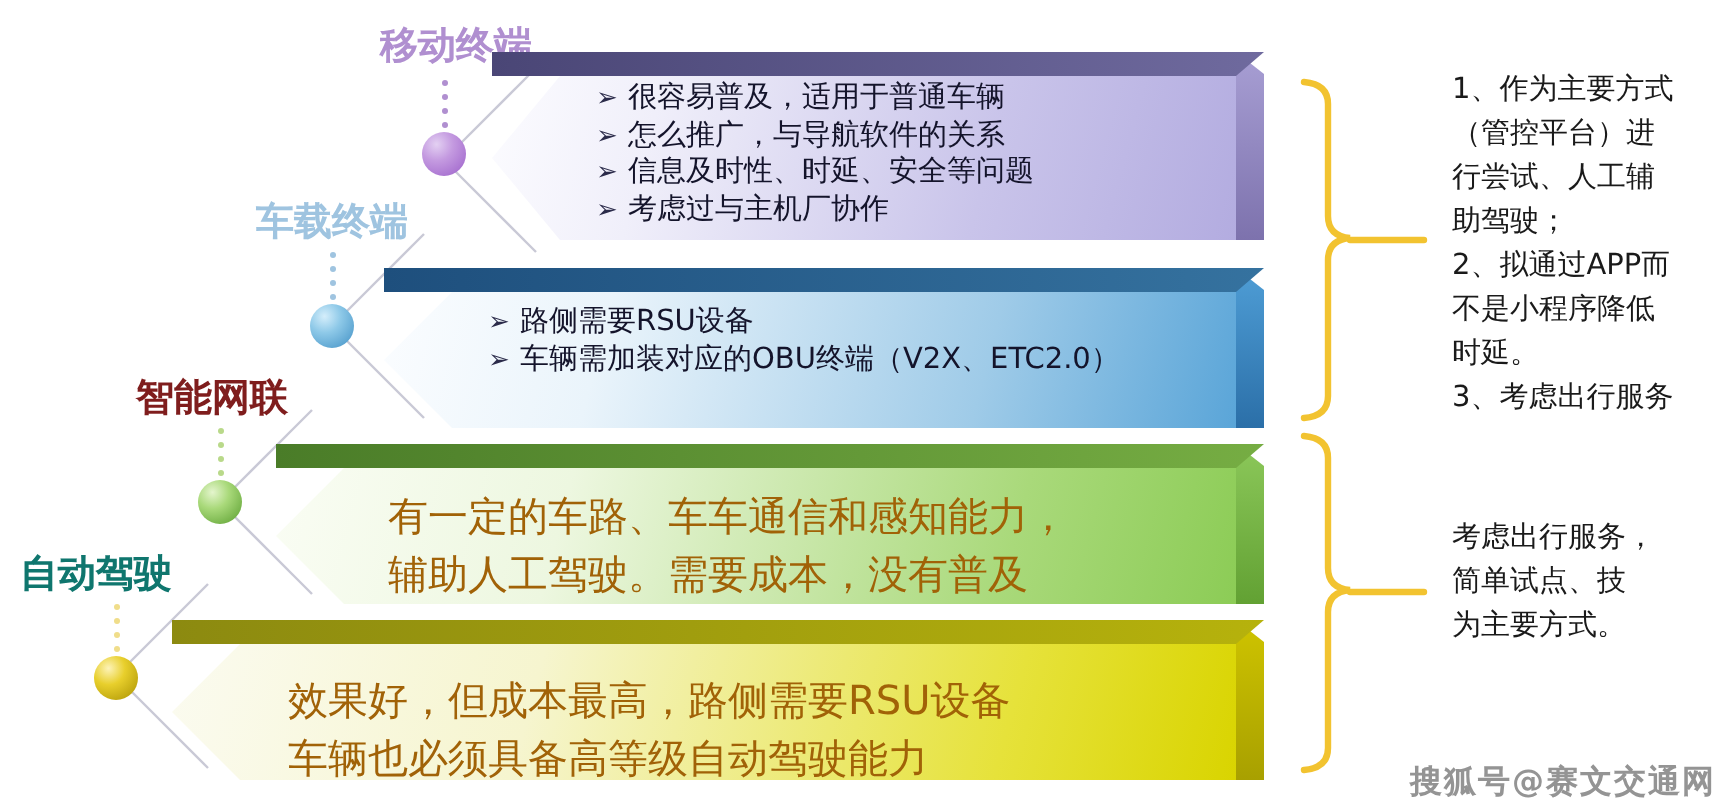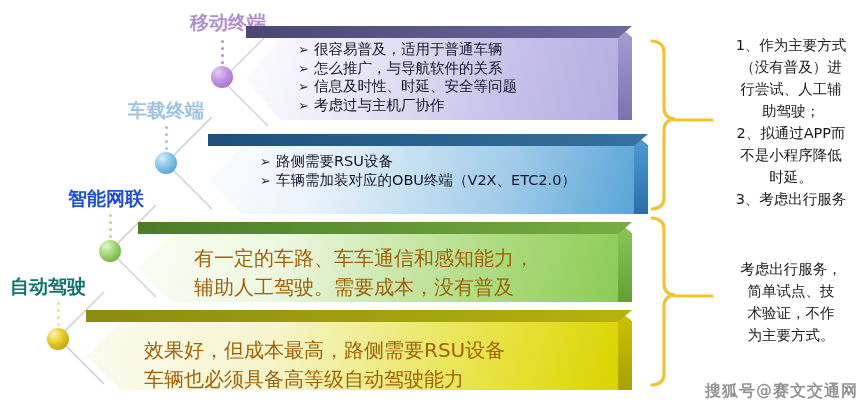--- a/index.html
+++ b/index.html
@@ -49,21 +49,21 @@
   .dot{width:3px;height:3px;border-radius:50%;margin-bottom:4px;}
 
   
   .conn{position:absolute;left:0;top:0;}
 
   
   .note{
     position:absolute;font-size:14.5px;color:#1a1a1a;line-height:1.52;
     width:130px;
   }
-  .note div{white-space:nowrap;text-align:center;}
+  .note div{white-space:nowrap;}
 
   .watermark{
     position:absolute;right:6px;bottom:4px;
     font-size:16px;font-weight:bold;color:#6b6b6b;opacity:.72;
     letter-spacing:1px;
     text-align:right;
   }
 </style>
 </head>
 <body>
@@ -97,21 +97,21 @@
     <div class="side" style="background:linear-gradient(180deg,#8cc85a,#62a133);clip-path:polygon(0 0,100% 11px,100% 100%,0 100%);"></div>
     <div class="top" style="background:linear-gradient(90deg,#4a7c28,#76ad43);clip-path:polygon(0 0,100% 0,calc(100% - 14px) 12px,0 12px);"></div>
     <div class="body" style="background:linear-gradient(105deg,#fafdf4 0%,#edf7e0 30%,#a9d97a 76%,#8ccc56 100%);
                 clip-path:polygon(34px 0, 100% 0, 100% 100%, 34px 100%, 0 50%);"></div>
     <div class="txt bigtxt" style="left:56px;top:22px;">
       <div>有一定的车路、车车通信和感知能力，</div>
       <div>辅助人工驾驶。需要成本，没有普及</div>
     </div>
   </div>
 
-  <div class="layer" id="L2" style="left:208px;top:134px;width:440px;height:80px;z-index:6">
+  <div class="layer" id="L2" style="left:192px;top:134px;width:440px;height:80px;z-index:6">
     <div class="side" style="background:linear-gradient(180deg,#4f9ed6,#2b6fa8);clip-path:polygon(0 0,100% 11px,100% 100%,0 100%);"></div>
     <div class="top" style="background:linear-gradient(90deg,#1e4f7d,#35729f);clip-path:polygon(0 0,100% 0,calc(100% - 14px) 12px,0 12px);"></div>
     <div class="body" style="background:linear-gradient(105deg,#fbfdff 0%,#eaf4fb 26%,#9fcbe8 70%,#5aa5d8 100%);
                 clip-path:polygon(34px 0, 100% 0, 100% 100%, 34px 100%, 0 50%);"></div>
     <div class="txt bullets" style="left:52px;top:18px;">
       <div><span class="arw">➢</span><span>路侧需要RSU设备</span></div>
       <div><span class="arw">➢</span><span>车辆需加装对应的OBU终端（V2X、ETC2.0）</span></div>
     </div>
   </div>
 
@@ -141,21 +141,21 @@
   <div class="nodelabel" style="left:128px;top:98px;color:#9fc4e0;">车载终端</div>
   <div class="dots" style="left:165px;top:126px;">
     <div class="dot" style="background:#9fc4e0"></div>
       <div class="dot" style="background:#9fc4e0"></div>
     <div class="dot" style="background:#9fc4e0"></div>
       <div class="dot" style="background:#9fc4e0"></div>
     <div class="dot" style="background:#9fc4e0"></div>
   </div>
   <div class="ball" style="left:155px;top:152px;background:radial-gradient(circle at 33% 28%,#d5eefb 0%,#8ec9e8 38%,#3f8fc4 100%);"></div>
 
-  <div class="nodelabel" style="left:68px;top:186px;color:#1d4ed8;">智能网联</div>
+  <div class="nodelabel" style="left:68px;top:186px;color:#7f1d1d;">智能网联</div>
   <div class="dots" style="left:109px;top:214px;">
     <div class="dot" style="background:#b9d98a"></div>
       <div class="dot" style="background:#b9d98a"></div>
     <div class="dot" style="background:#b9d98a"></div>
       <div class="dot" style="background:#b9d98a"></div>
     <div class="dot" style="background:#b9d98a"></div>
   </div>
   <div class="ball" style="left:99px;top:240px;background:radial-gradient(circle at 33% 28%,#e4f5cd 0%,#a9d97a 38%,#569c2c 100%);"></div>
 
   <div class="nodelabel" style="left:10px;top:274px;color:#0f766e;">自动驾驶</div>
@@ -174,31 +174,30 @@
       <path d="M652,41 q12,1 12,11 L664,108 q0,10 11,11 q-11,1 -11,11 L664,198 q0,10 -12,11"></path>
       <path d="M675,120 L712,120"></path>
 
       <path d="M652,218 q12,1 12,11 L664,284 q0,10 11,11 q-11,1 -11,11 L664,374 q0,10 -12,11"></path>
       <path d="M675,296 L712,296"></path>
     </g>
   </svg>
 
   <div class="note" style="left:726px;top:34px;">
     <div>1、作为主要方式</div>
-    <div>（没有普及）进</div>
+    <div>（管控平台）进</div>
     <div>行尝试、人工辅</div>
     <div>助驾驶；</div>
     <div>2、拟通过APP而</div>
     <div>不是小程序降低</div>
     <div>时延。</div>
     <div>3、考虑出行服务</div>
   </div>
 
   <div class="note" style="left:726px;top:258px;">
     <div>考虑出行服务，</div>
     <div>简单试点、技</div>
-    <div>术验证，不作</div>
     <div>为主要方式。</div>
   </div>
 
   <div class="watermark">搜狐号@赛文交通网</div>
 
 </div>
 
 </body></html>

